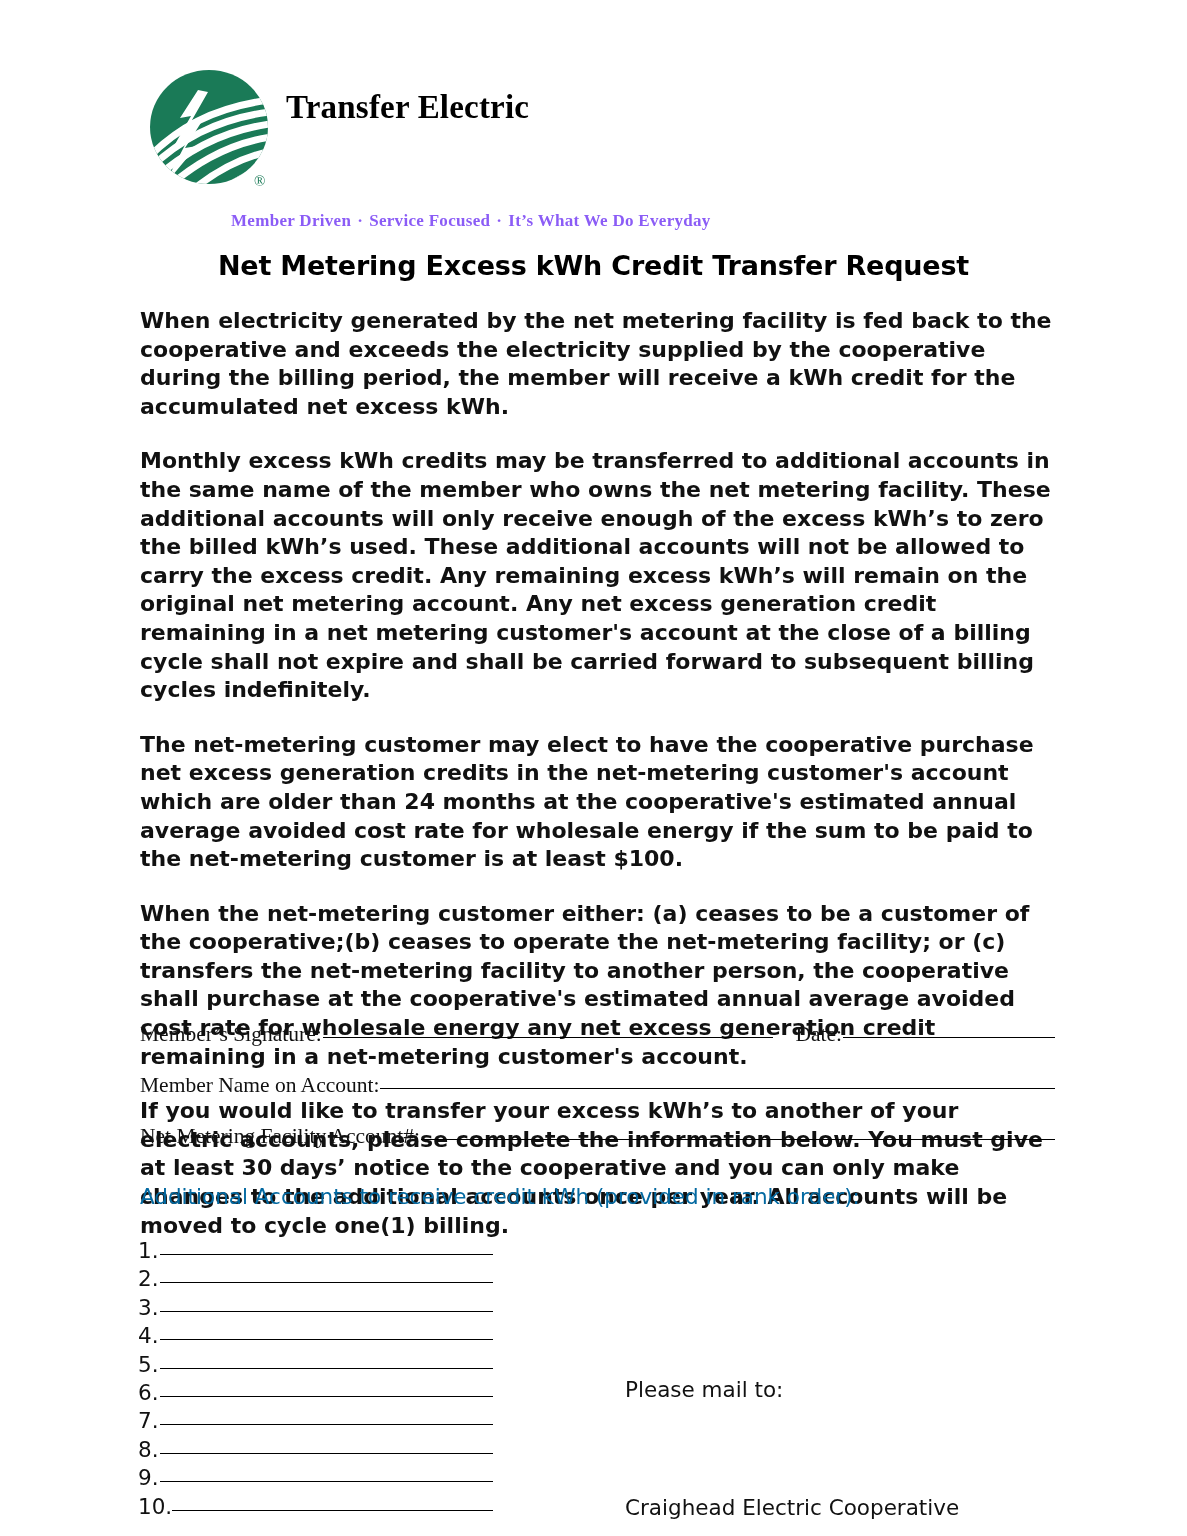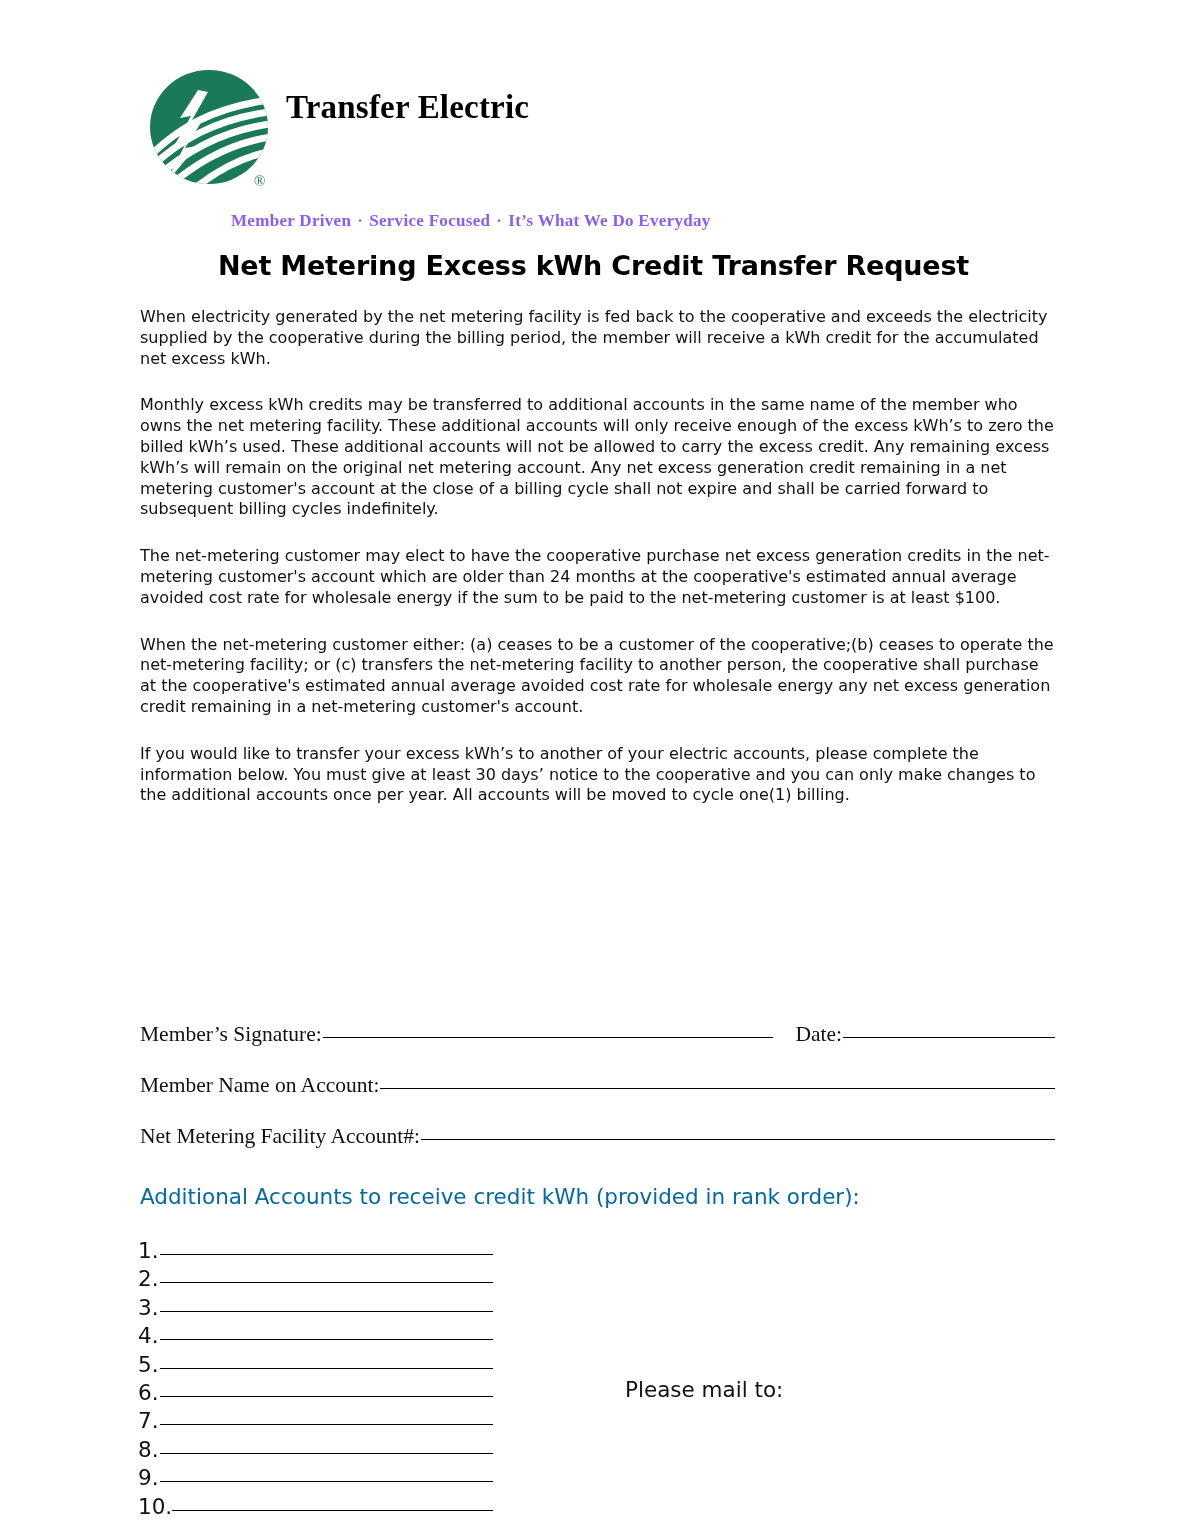--- a/index.html
+++ b/index.html
@@ -92,24 +92,25 @@
   
   .body-col {
     position: absolute;
     left: 140px;
     top: 307px;
     width: 915px;
   }
   p.para {
     margin: 0 0 26px 0;
     font-family: "DejaVu Sans", sans-serif;
-    font-size: 16px;
+    font-size: 22px;
     line-height: 1.30;
     color: #111;
     text-align: left;
+    font-weight: bold;
   }
 
   
   .form-area {
     position: absolute;
     left: 140px;
     top: 1022px;
     width: 915px;
   }
   .field-row {
@@ -297,18 +298,19 @@
       <span class="num-rule"></span>
     </div>
     <div class="num-row">
       <span class="num-label">10.</span>
       <span class="num-rule"></span>
     </div>
   </div>
 
   <div class="mail-block">
     <div class="mail-head">Please mail to:</div>
+    <div class="mail-line">Craighead Electric Cooperative</div>
     
     
     
   </div>
 
 </div>
 
 </body></html>

